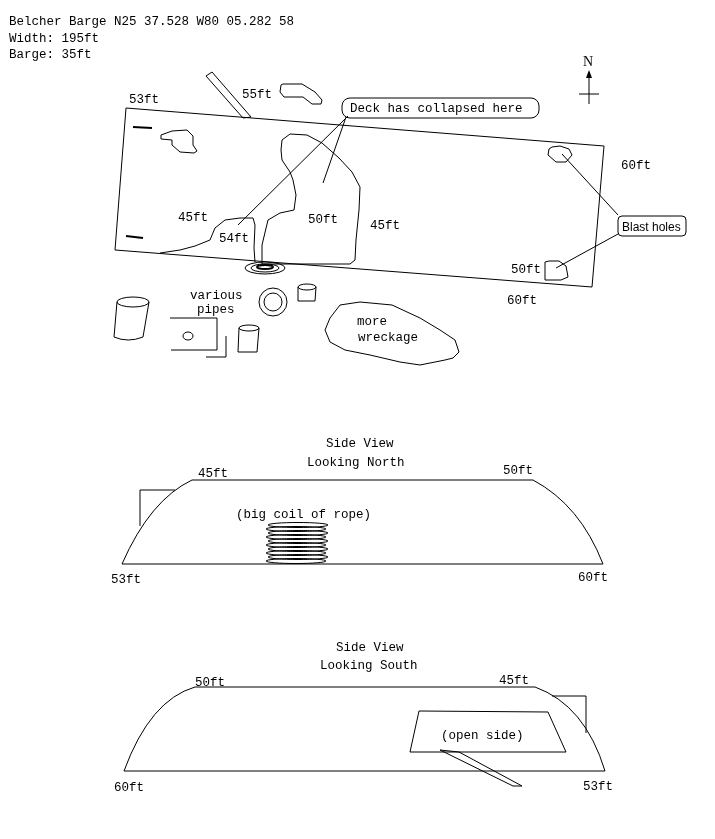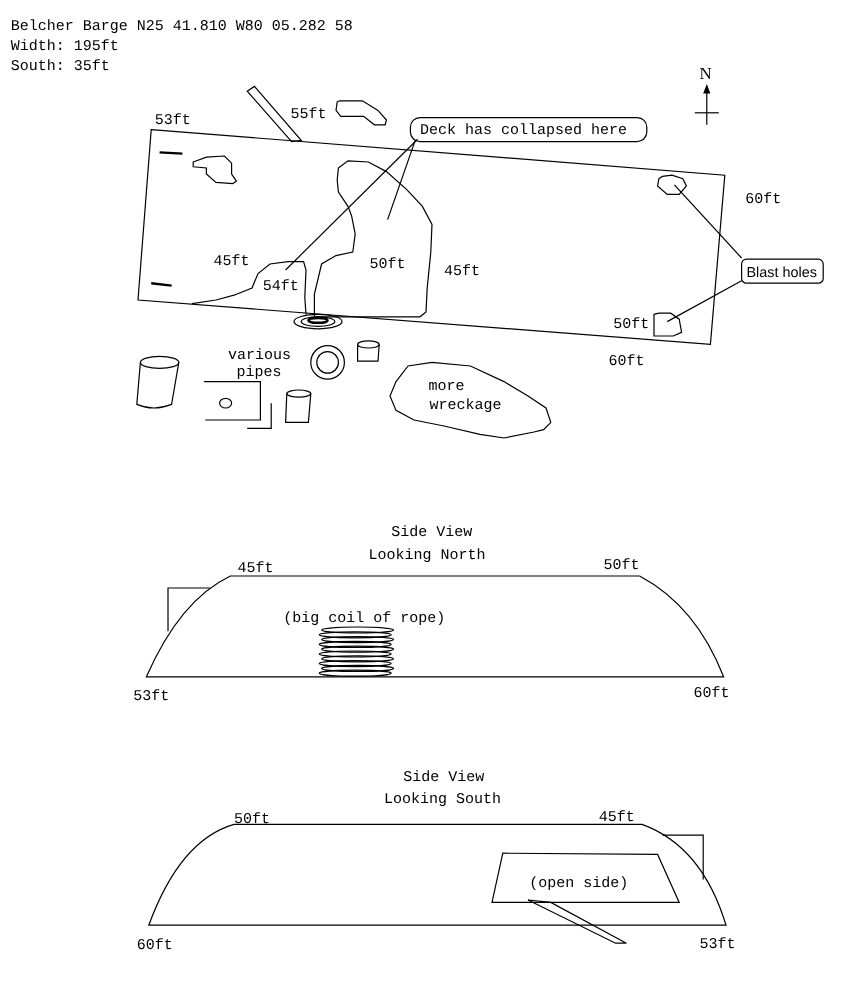--- a/index.html
+++ b/index.html
@@ -9,23 +9,23 @@
   svg#drawing { position: absolute; left: 0; top: 0; }
   svg text { font-family: "Liberation Mono", "DejaVu Sans Mono", monospace; font-size: 12.5px; fill: #000; }
   svg text.sans { font-family: "Liberation Sans", "DejaVu Sans", sans-serif; font-size: 12px; }
   svg text.serif { font-family: "Liberation Serif", "DejaVu Serif", serif; font-size: 14px; }
   .ln { stroke: #000; stroke-width: 1; fill: none; }
   .ln2 { stroke: #000; stroke-width: 2; fill: none; }
 </style>
 </head>
 <body>
 
-<div class="hdr" style="top:14px">Belcher Barge N25 41.810 W80 05.282 58</div>
+<div class="hdr" style="top:14px">Belcher Barge N25 37.528 W80 05.282 58</div>
 <div class="hdr" style="top:31px">Width: 195ft</div>
-<div class="hdr" style="top:47px">South: 35ft</div>
+<div class="hdr" style="top:47px">Barge: 35ft</div>
 
 <svg id="drawing" width="715" height="839" viewBox="0 0 715 839">
 
   <g>
     <text class="serif" x="583" y="66">N</text>
     <line class="ln" x1="589" y1="72" x2="589" y2="104"></line>
     <line class="ln" x1="579" y1="94" x2="599" y2="94"></line>
     <polygon points="589,70 586,78 592,78" fill="#000"></polygon>
   </g>
 

